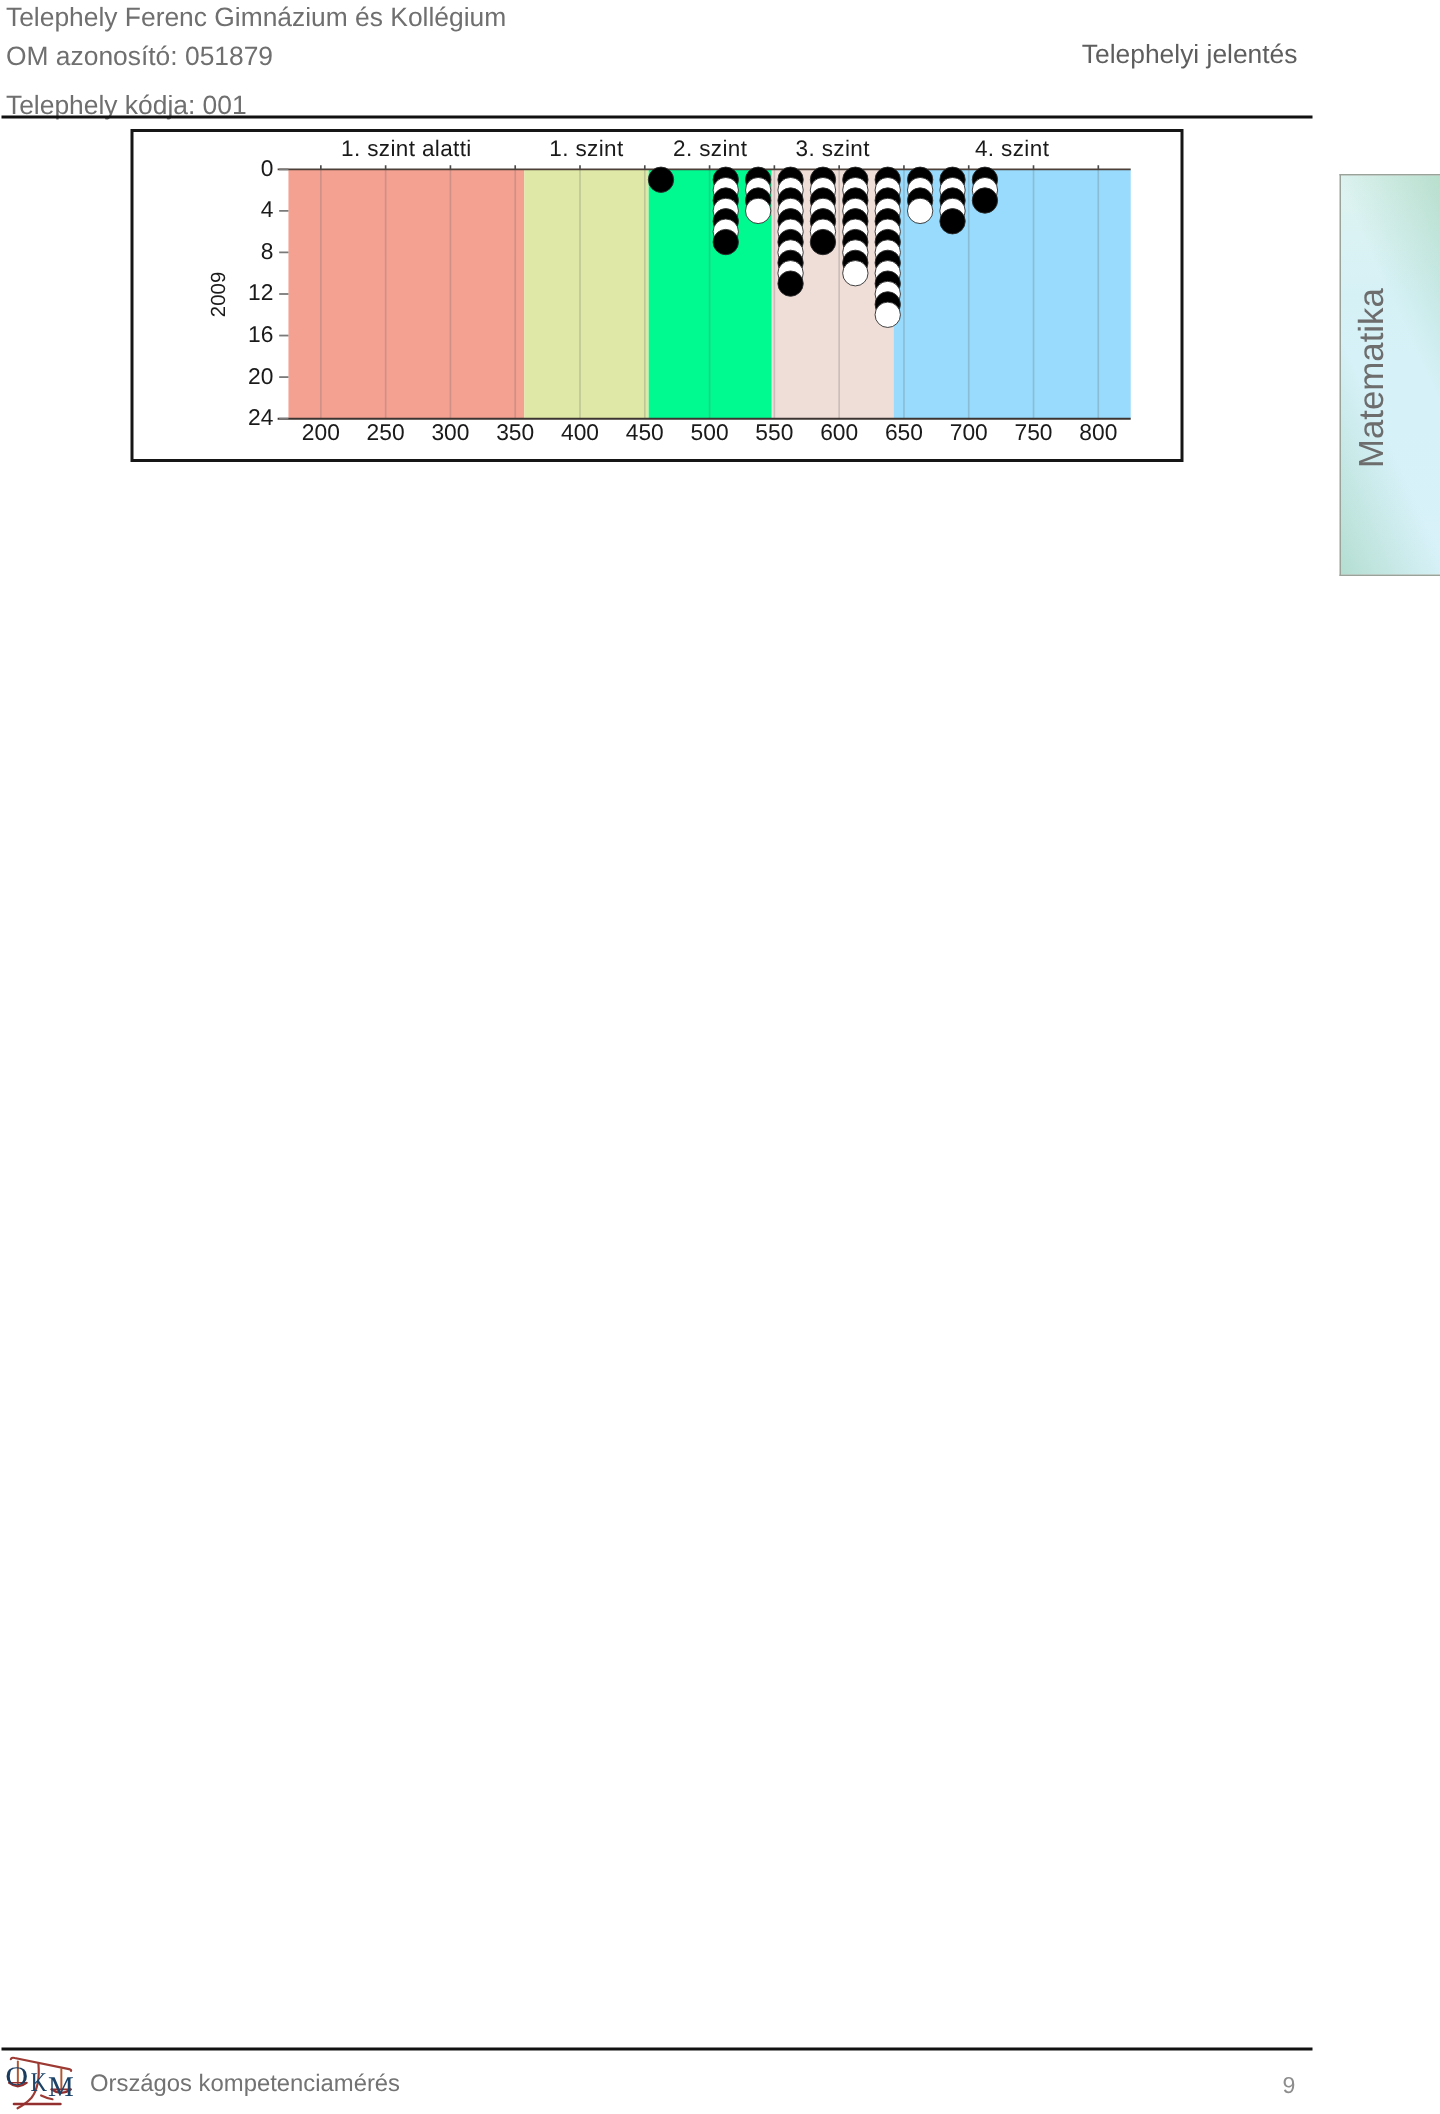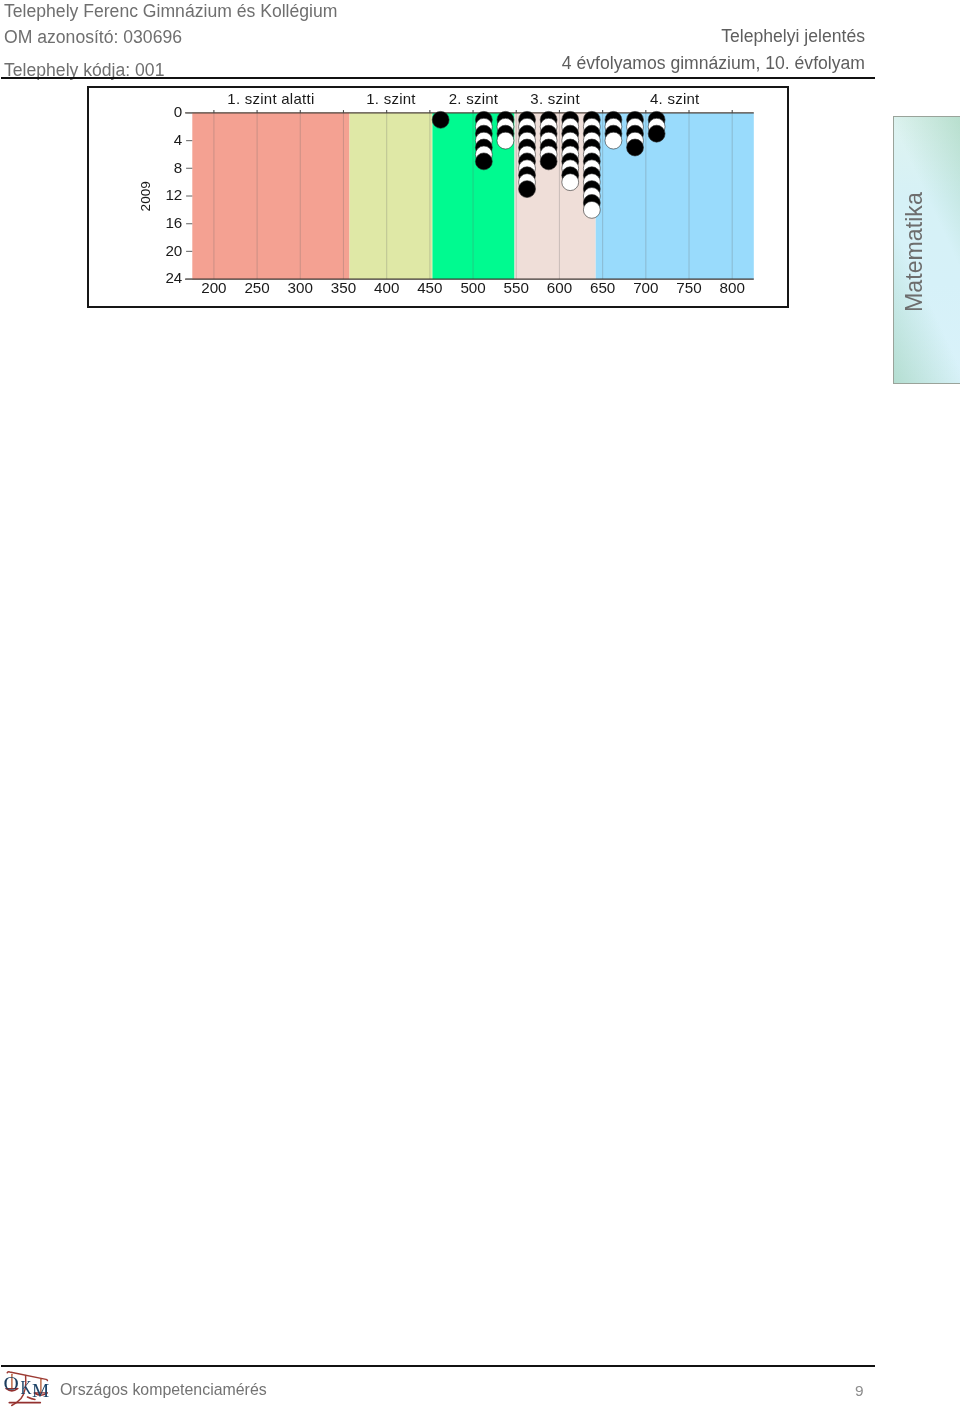--- a/index.html
+++ b/index.html
@@ -28,24 +28,23 @@
     linear-gradient(65deg, rgba(150,205,175,0.55) 0%, rgba(150,205,175,0.0) 38%, rgba(150,205,175,0.0) 62%, rgba(150,205,175,0.55) 100%),
     linear-gradient(to bottom, #def3f0 0%, #d6f1f6 30%, #d6f1f8 62%, #d9f2fa 100%);}
   .sidetab span{position:absolute;left:9px;top:195px;color:#6d6d6d;font-size:23.2px;white-space:nowrap;
                 line-height:1;transform:rotate(-90deg);transform-origin:0 0;}
 </style>
 </head>
 <body>
 
 <div class="page">
   <div class="hdr-l" id="hl1">Telephely Ferenc Gimnázium és Kollégium</div>
-  <div class="hdr-l" id="hl2">OM azonosító: 030696</div>
+  <div class="hdr-l" id="hl2">OM azonosító: 051879</div>
   <div class="hdr-l" id="hl3">Telephely kódja: 001</div>
   <div class="hdr-r" id="hr1">Telephelyi jelentés</div>
-  <div class="hdr-r" id="hr2">4 évfolyamos gimnázium, 10. évfolyam</div>
   <div class="hdr-rule"></div>
 
   <div class="chartbox">
     <svg id="chart" width="698" height="218">
         <rect x="103.3" y="24.9" width="157.22000000000003" height="166.2" fill="#f4a192"></rect>
         <rect x="260.52000000000004" y="24.9" width="82.92923076923074" height="166.2" fill="#dfe8a6"></rect>
         <rect x="343.4492307692308" y="24.9" width="82.06538461538463" height="166.2" fill="#00fa90"></rect>
         <rect x="425.5146153846154" y="24.9" width="81.20153846153846" height="166.2" fill="#efded8"></rect>
         <rect x="506.7161538461539" y="24.9" width="158.08384615384608" height="166.2" fill="#99dbfc"></rect>
         <line x1="124.89615384615385" y1="24.9" x2="124.89615384615385" y2="191.1" stroke="rgba(100,100,100,0.26)" stroke-width="1.1"></line>

